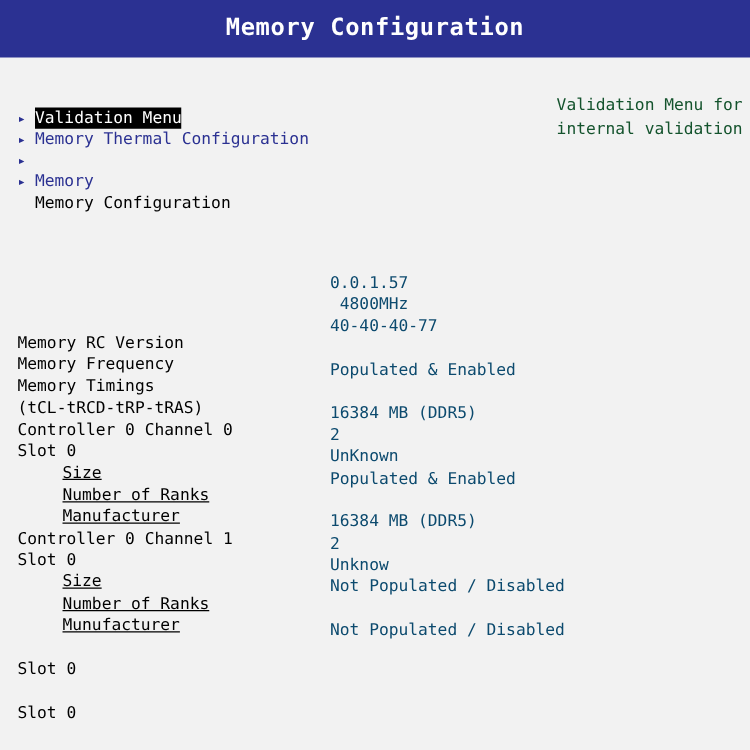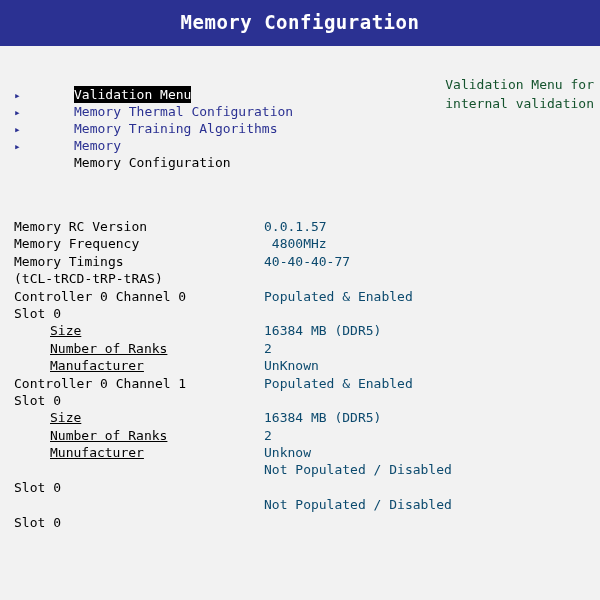--- a/index.html
+++ b/index.html
@@ -64,21 +64,20 @@
     display: inline-block;
     color: #2b3192;
     font-size: 11px;
     text-align: left;
   }
   .arrow.blank {
     color: transparent;
   }
   .menu-label {
     color: #2b3192;
-    margin-left: 46px;
   }
   .menu-item.selected .menu-label {
     background: #000000;
     color: #ffffff;
   }
   .menu-item.plain .menu-label {
     color: #000000;
   }
   .help-pane {
     position: absolute;
@@ -98,20 +97,21 @@
   }
   .info-row {
     position: relative;
     height: 17.4px;
     line-height: 17.4px;
     white-space: pre;
   }
   .info-label {
     display: inline-block;
     color: #000000;
+    margin-top: 48px;
   }
   .info-value {
     position: absolute;
     left: 250px;
     top: 0;
     color: #0c4a6e;
     white-space: pre;
   }
   .indent-1 { padding-left: 36px; text-decoration: underline; }
 </style>
@@ -121,21 +121,21 @@
 <div id="screen">
 
   <div class="title-bar">
     <div class="title-text">Memory Configuration</div>
   </div>
   <div class="underline-rule"></div>
 
   <div class="menu-area" id="menu-area">
       <div class="menu-item selected"><span class="arrow">▸</span><span class="menu-label">Validation Menu</span></div>
       <div class="menu-item"><span class="arrow">▸</span><span class="menu-label">Memory Thermal Configuration</span></div>
-      <div class="menu-item"><span class="arrow">▸</span><span class="menu-label">Memory Training Algorithms</span></div>
+      <div class="menu-item"><span class="arrow">▸</span></div>
       <div class="menu-item"><span class="arrow">▸</span><span class="menu-label">Memory</span></div>
       <div class="menu-item plain"><span class="arrow blank">&nbsp;</span><span class="menu-label">Memory Configuration</span></div>
     </div>
 
   <div class="help-pane">Validation Menu for internal validation</div>
 
   <div class="info-area" id="info-area">
       <div class="info-row"><span class="info-label">Memory RC Version</span><span class="info-value">0.0.1.57</span></div>
       <div class="info-row"><span class="info-label">Memory Frequency</span><span class="info-value"> 4800MHz</span></div>
       <div class="info-row"><span class="info-label">Memory Timings</span><span class="info-value">40-40-40-77</span></div>

